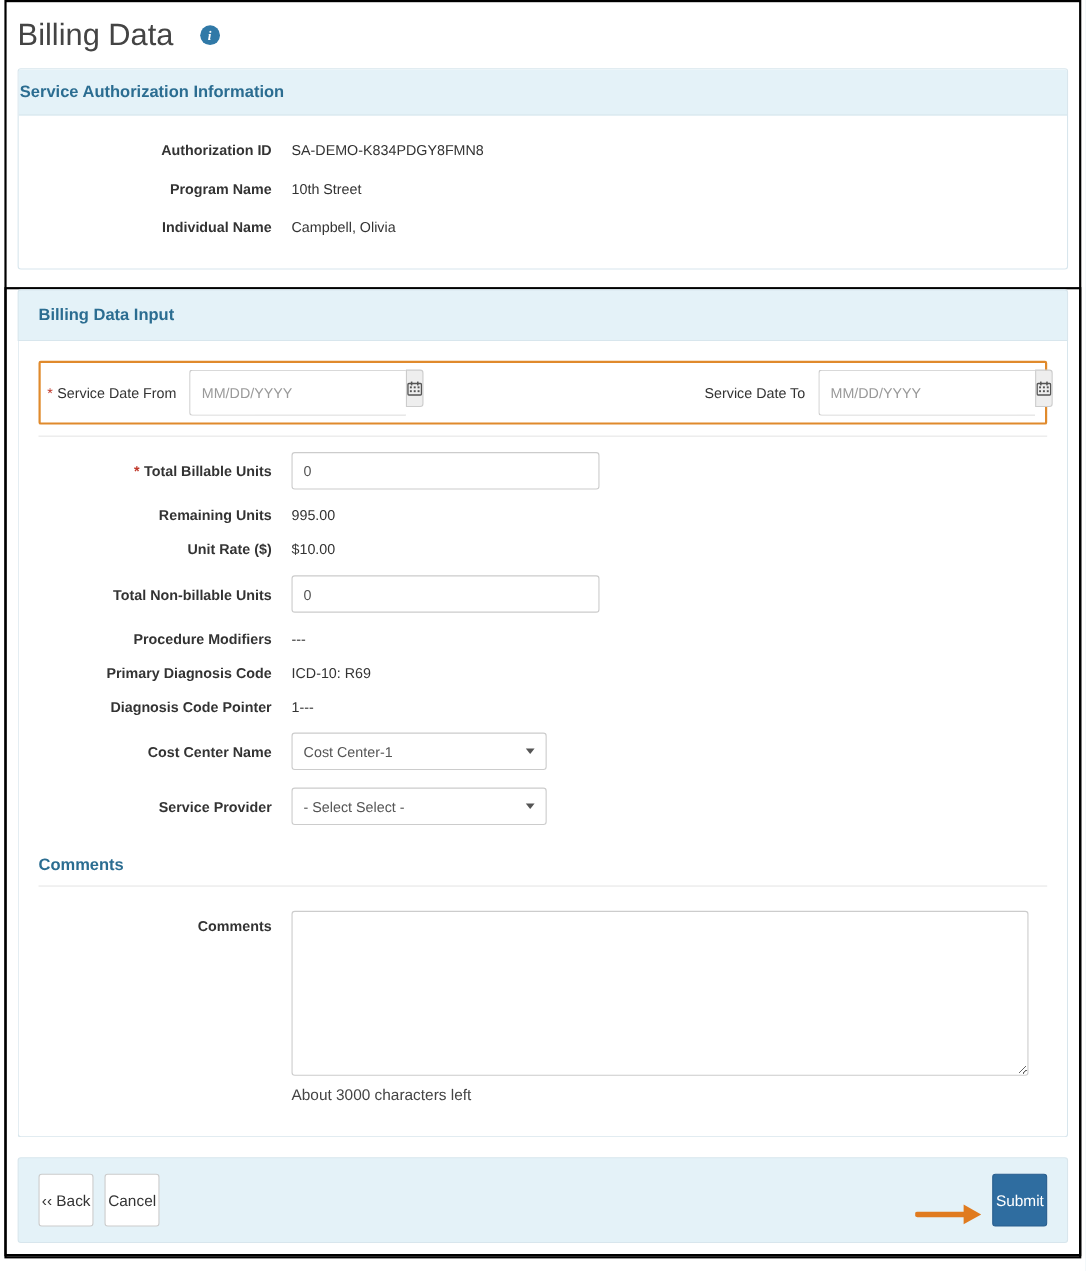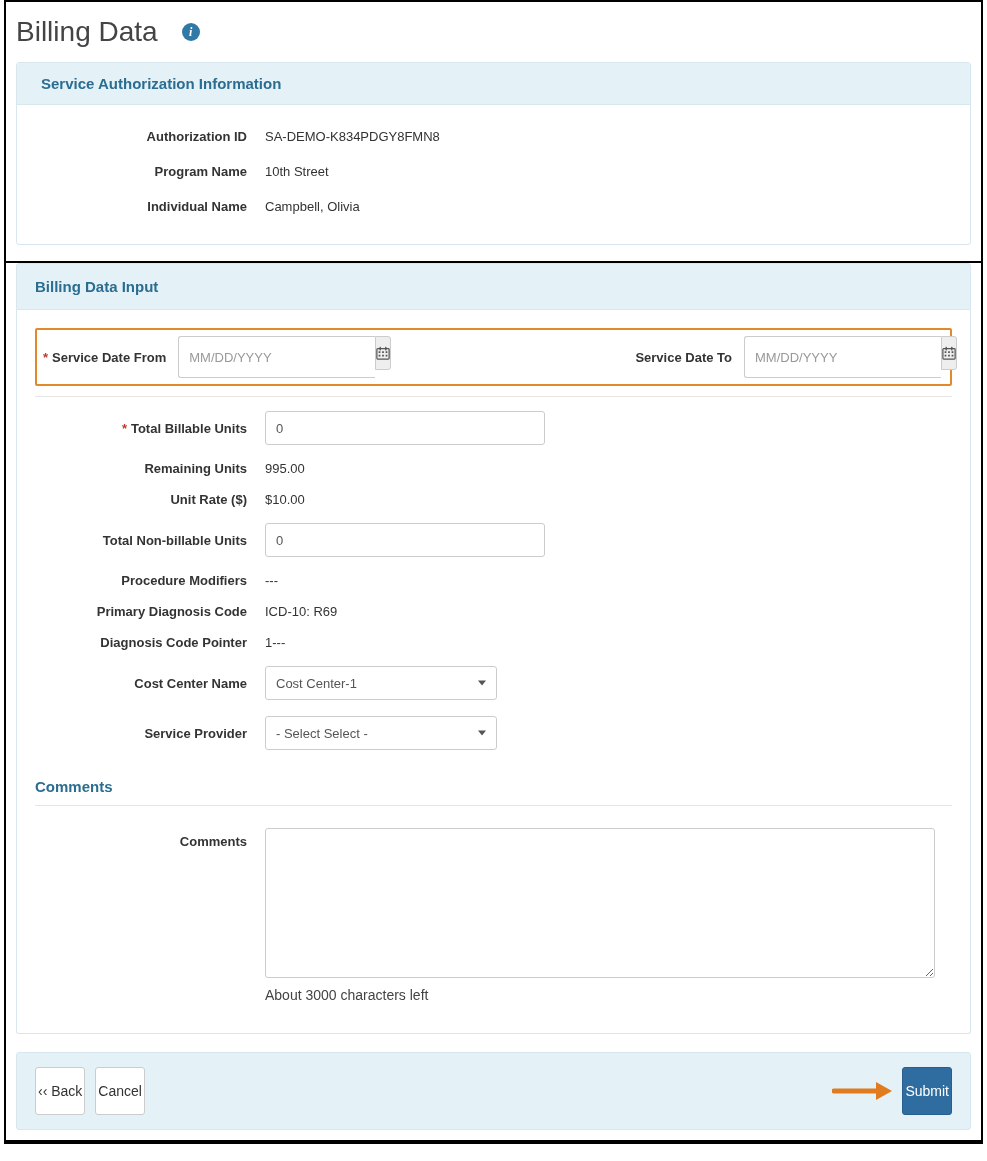--- a/index.html
+++ b/index.html
@@ -16,37 +16,37 @@
   .page-title { font-size: 28px; font-weight: 300; color: #444; margin: 6px 0 14px 0; display: flex; align-items: center; gap: 24px; }
   .info-icon {
     display:inline-flex; align-items:center; justify-content:center;
     width:18px; height:18px; border-radius:50%;
     background:#3079a7; color:#fff; font-size:12px; font-family: Georgia, serif;
     font-style: italic; font-weight:bold; cursor: default;
   }
   .panel { border: 1px solid #d8e6ed; border-radius: 3px; margin-bottom: 18px; background:#fff; overflow: hidden; }
   .panel-heading {
     background: #e4f2f8; color:#2b6d91; font-weight: 700; font-size: 15px;
-    padding: 12px 24px; border-bottom: 1px solid #d8e6ed;
+    padding: 12px 1px; border-bottom: 1px solid #d8e6ed;
   }
   .panel-body { padding: 14px 18px 20px 18px; }
   .kv-row { display: flex; align-items: center; padding: 10px 0; }
   .kv-label { width: 230px; text-align: right; font-weight: 700; color:#333; padding-right: 18px; font-size: 13px; }
   .kv-value { flex: 1; color:#333; font-size: 13px; }
   .inner-frame { border: 2px solid #000; padding: 0 10px 10px 10px; margin: -2px -12px 0 -12px; }
   .section-heading { color:#2b6d91; font-weight: 700; font-size: 15px; padding: 14px 18px; background:#e4f2f8; border:1px solid #d8e6ed; border-radius:3px 3px 0 0;}
   .section-body { border:1px solid #d8e6ed; border-top:none; border-radius:0 0 3px 3px; padding: 14px 18px 22px 18px; }
   .hr { border:0; border-top:1px solid #e6e6e6; margin: 10px 0 6px 0; }
   .highlight-row {
     border: 2px solid #e08a2c; border-radius: 2px;
     display: flex; align-items: center; padding: 6px 6px; margin: 4px 0 10px 0;
     gap: 16px;
   }
   .date-group { display:flex; align-items:center; gap: 12px; flex:1; }
-  .date-group label { font-weight:700; font-size:13px; }
+  .date-group label { font-weight:400; font-size:13px; }
   .req-star { color:#c0392b; margin-right:4px; }
   .input-group { display:flex; flex:1; max-width: 200px; }
   .input-group input{
     flex:1; height:42px; border:1px solid #ccc; border-right:none;
     border-radius:3px 0 0 3px; padding:0 10px; font-size:13px; color:#555;
   }
   .input-group .cal-btn{
     width:38px; height:34px; border:1px solid #ccc; background:#eee;
     display:flex; align-items:center; justify-content:center; border-radius:0 3px 3px 0;
     cursor:pointer;
@@ -80,21 +80,21 @@
   }
   .btn {
     height:48px; border:1px solid #ccc; background:#fff; border-radius:3px;
     padding:0 2px; font-size:14px; cursor:pointer; color:#333;
   }
   .btn-group-left { display:flex; gap:10px; }
   .btn-primary {
     background:#2f6da0; color:#fff; border:1px solid #285e8e;
   }
   .arrow-annot {
-    display:flex; align-items:center; gap:10px;
+    display:flex; align-items:flex-end; gap:10px;
   }
   .arrow-svg { width:60px; height:22px; }
   input::placeholder { color:#999; }
 </style>
 </head>
 <body>
 
 <div class="outer-border">
 
   <h1 class="page-title">

